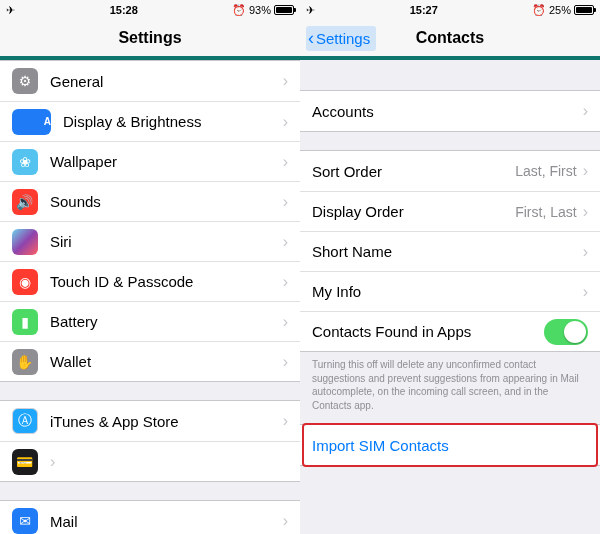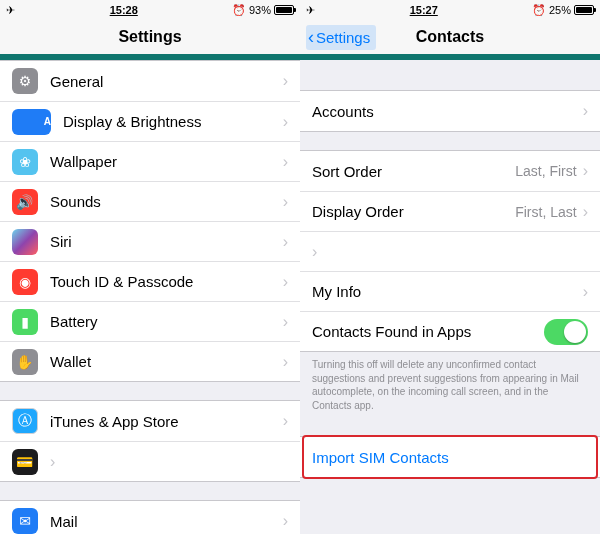--- a/index.html
+++ b/index.html
@@ -11,23 +11,23 @@
     height: 534px;
     overflow: hidden;
     display: flex;
   }
   .phone { width: 300px; height: 534px; display: flex; flex-direction: column; background: #efeff4; }
   .status-bar {
     height: 20px; background: #f7f7f7; display: flex; align-items: center; justify-content: space-between;
     padding: 0 6px; font-size: 11px; font-weight: 500; color:#000;
   }
   .status-left, .status-right { display: flex; align-items: center; gap: 3px; }
-  .status-center { font-weight: 600; text-decoration: underline; }
+  .status-center { font-weight: 600; }
   .nav-bar {
-    height: 40px; background: #f7f7f7; border-bottom: 6px solid #0f766e; display: flex; align-items: center;
+    height: 40px; background: #f7f7f7; border-bottom: 4px solid #0f766e; display: flex; align-items: center;
     justify-content: center; position: relative;
   }
   .nav-title { font-size: 16px; font-weight: 600; color:#000; }
   .nav-back {
     position: absolute; left: 6px; display: flex; align-items: center; color: #007aff; font-size: 15px;
     background: rgba(0,122,255,0.15); border-radius: 3px; padding: 2px 6px 2px 2px;
   }
   .nav-back .chev { font-size: 18px; margin-right: 2px; }
   .list { flex: 1; background: #efeff4; overflow: hidden; }
   .group { margin-top: 18px; background: #fff; border-top: 1px solid #c8c7cc; border-bottom: 1px solid #c8c7cc; }
@@ -193,32 +193,33 @@
           <div class="label">Sort Order</div>
           <div class="detail">Last, First</div>
           <div class="chevron">›</div>
         </div>
         <div class="row">
           <div class="label">Display Order</div>
           <div class="detail">First, Last</div>
           <div class="chevron">›</div>
         </div>
         <div class="row">
+          <div class="label">Short Name</div>
           <div class="chevron">›</div>
         </div>
         <div class="row">
           <div class="label">My Info</div>
           <div class="chevron">›</div>
         </div>
         <div class="row">
           <div class="label">Contacts Found in Apps</div>
           <div class="toggle"></div>
         </div>
       </div>
     <div class="footer-note">Turning this off will delete any unconfirmed contact suggestions and prevent suggestions from appearing in Mail autocomplete, on the incoming call screen, and in the Contacts app.</div>
-    <div class="group" style="margin-top:16px">
+    <div class="group" style="margin-top:4px">
         <div class="row action" style="position: relative;">
           <div class="label">Import SIM Contacts</div>
           <div class="highlight-box" style="inset: -2px 2px;"></div>
         </div>
       </div>
   </div>
 </div>
 
 </body></html>

